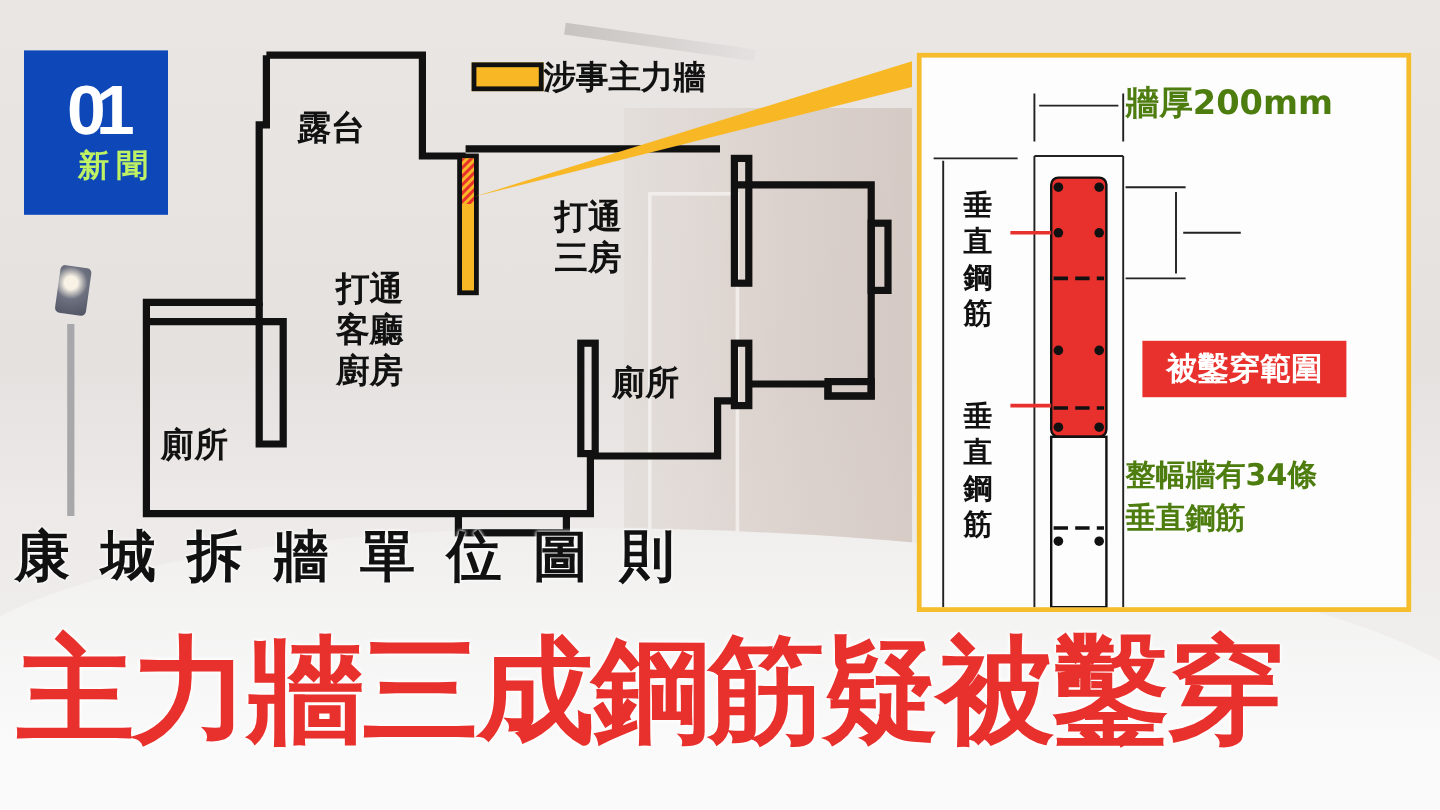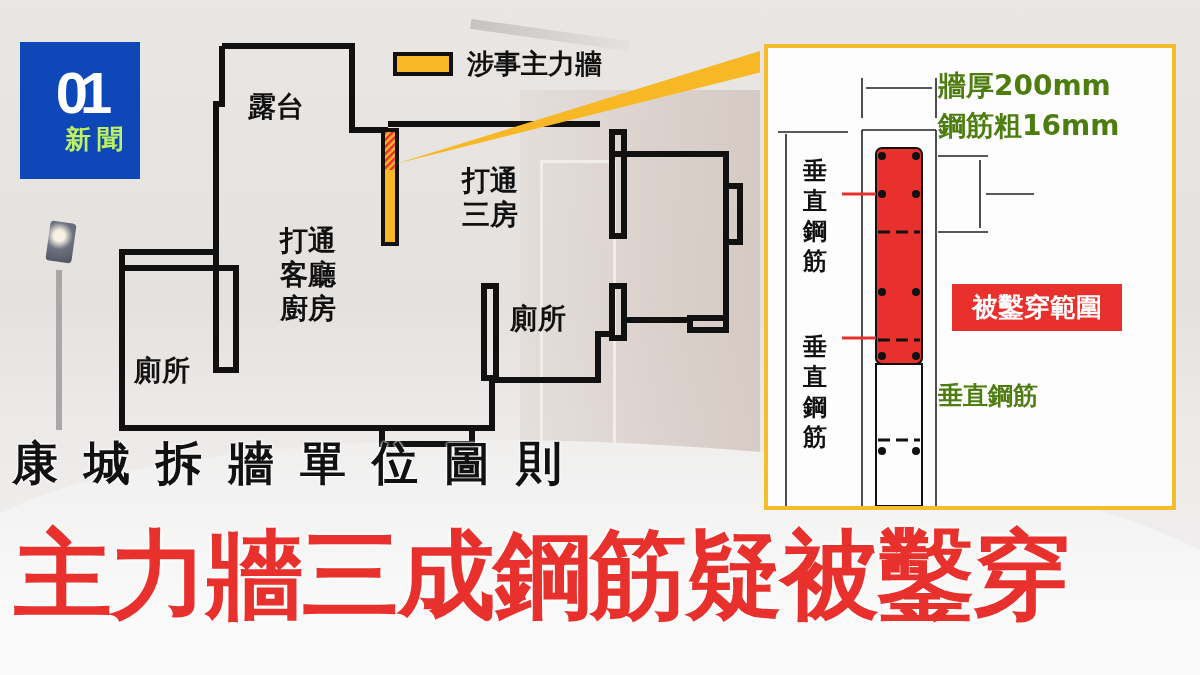--- a/index.html
+++ b/index.html
@@ -25,21 +25,21 @@
     display:flex;flex-direction:column;align-items:center;justify-content:center;}
   .logo-mark{color:#fff;font:bold 58px/1 "Liberation Sans",sans-serif;letter-spacing:-8px;margin-top:-6px;}
   .logo-text{color:#bef264;font:bold 26px/1 "DejaVu Sans",sans-serif;letter-spacing:6px;margin-top:4px;margin-left:34px;}
 
   
   .floorplan{position:absolute;left:0;top:0;width:760px;height:460px;}
   .room-label{position:absolute;font-weight:bold;color:#111;font-size:28px;line-height:34px;
     font-family:"DejaVu Sans",sans-serif;white-space:pre-line;}
 
   
-  .legend{position:absolute;left:393px;top:46px;display:flex;align-items:center;gap:14px;justify-content:flex-end;}
+  .legend{position:absolute;left:393px;top:46px;display:flex;align-items:center;justify-content:flex-end;}
   .legend-swatch{width:52px;height:16px;background:#f8b825;border:4px solid #111;}
   .legend-label{font-weight:bold;font-size:27px;color:#111;font-family:"DejaVu Sans",sans-serif;}
 
   
   .detail{position:absolute;left:764px;top:44px;width:412px;height:466px;background:#fdfdfd;
     border:4px solid #f5bd2c;box-sizing:border-box;}
   .detail-note{position:absolute;font-weight:bold;color:#4d7c0f;font-family:"DejaVu Sans",sans-serif;}
   .note-thickness{left:170px;top:18px;font-size:28px;line-height:40px;}
   .note-total{left:170px;top:330px;font-size:25px;line-height:36px;}
   .drill-badge{position:absolute;left:184px;top:236px;background:#e8302d;color:#fff;
@@ -162,24 +162,24 @@
 
     <line x1="74" y1="146" x2="108" y2="146" stroke="#e8302d" stroke-width="3"></line>
     <line x1="74" y1="290" x2="108" y2="290" stroke="#e8302d" stroke-width="3"></line>
   </svg>
 
   <div class="vlabel" style="left:32px;top:108px;">垂直鋼筋</div>
   <div class="vlabel" style="left:32px;top:284px;">垂直鋼筋</div>
 
   <div class="detail-note note-thickness">
     <div>牆厚200mm</div>
-    <div>鋼筋粗16mm</div>
   </div>
 
   <div class="drill-badge">被鑿穿範圍</div>
 
   <div class="detail-note note-total">
+    <div>整幅牆有34條</div>
     <div>垂直鋼筋</div>
   </div>
 </div>
 
 <div class="subtitle">康城拆牆單位圖則</div>
 <div class="headline">主力牆三成鋼筋疑被鑿穿</div>
 
 </body></html>

